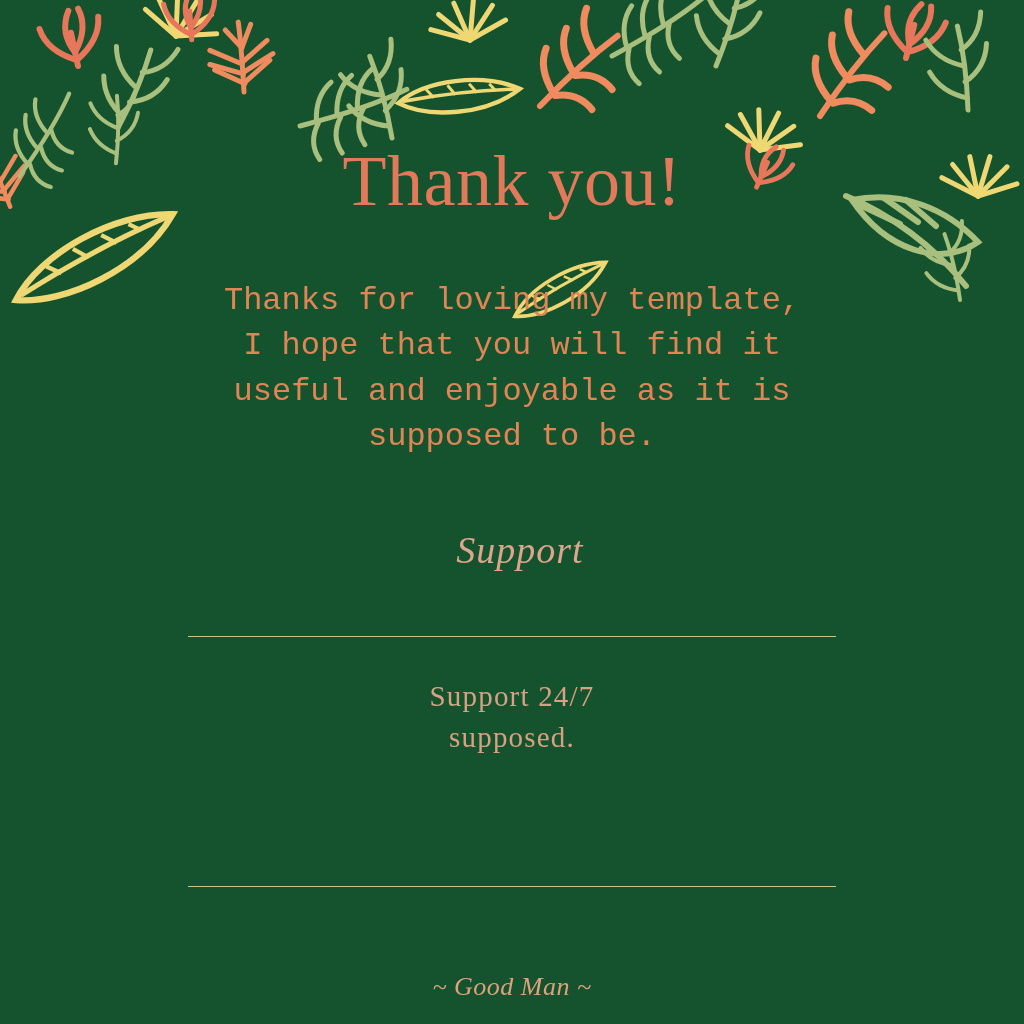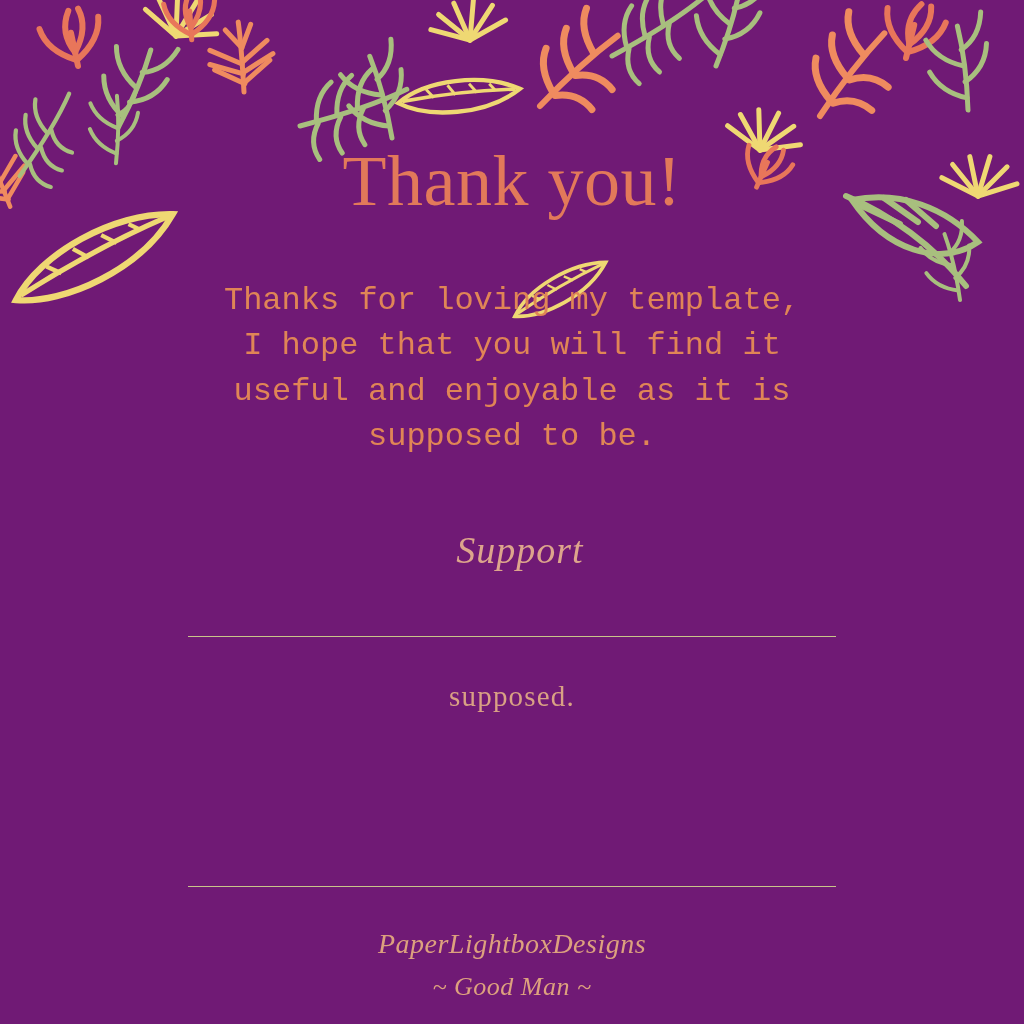--- a/index.html
+++ b/index.html
@@ -11,21 +11,21 @@
     height: 1024px;
     background: #fceee8;
     font-family: "Liberation Serif", serif;
     overflow: hidden;
     position: relative;
   }
   #page {
     position: relative;
     width: 1024px;
     height: 1024px;
-    background: #701a75;
+    background: #14532d;
     overflow: hidden;
   }
   
   #foliage {
     position: absolute;
     top: 0;
     left: 0;
     width: 1024px;
     height: 400px;
     pointer-events: none;
@@ -230,23 +230,23 @@
 
     <div class="title">Thank you!</div>
 
     <div class="intro">Thanks for loving my template, I hope that you will find it useful and enjoyable as it is supposed to be.</div>
 
     <div class="support-heading">Support</div>
 
     <div class="rule" id="rule-top"></div>
 
     <div class="support-body">
+      <div>Support 24/7</div>
       <div>supposed.</div>
     </div>
 
     <div class="rule" id="rule-bottom"></div>
 
-    <div class="brand">PaperLightboxDesigns</div>
 
     <div class="brand-sub">~ Good Man ~</div>
 
   </div>
 </div>
 
 </body></html>

